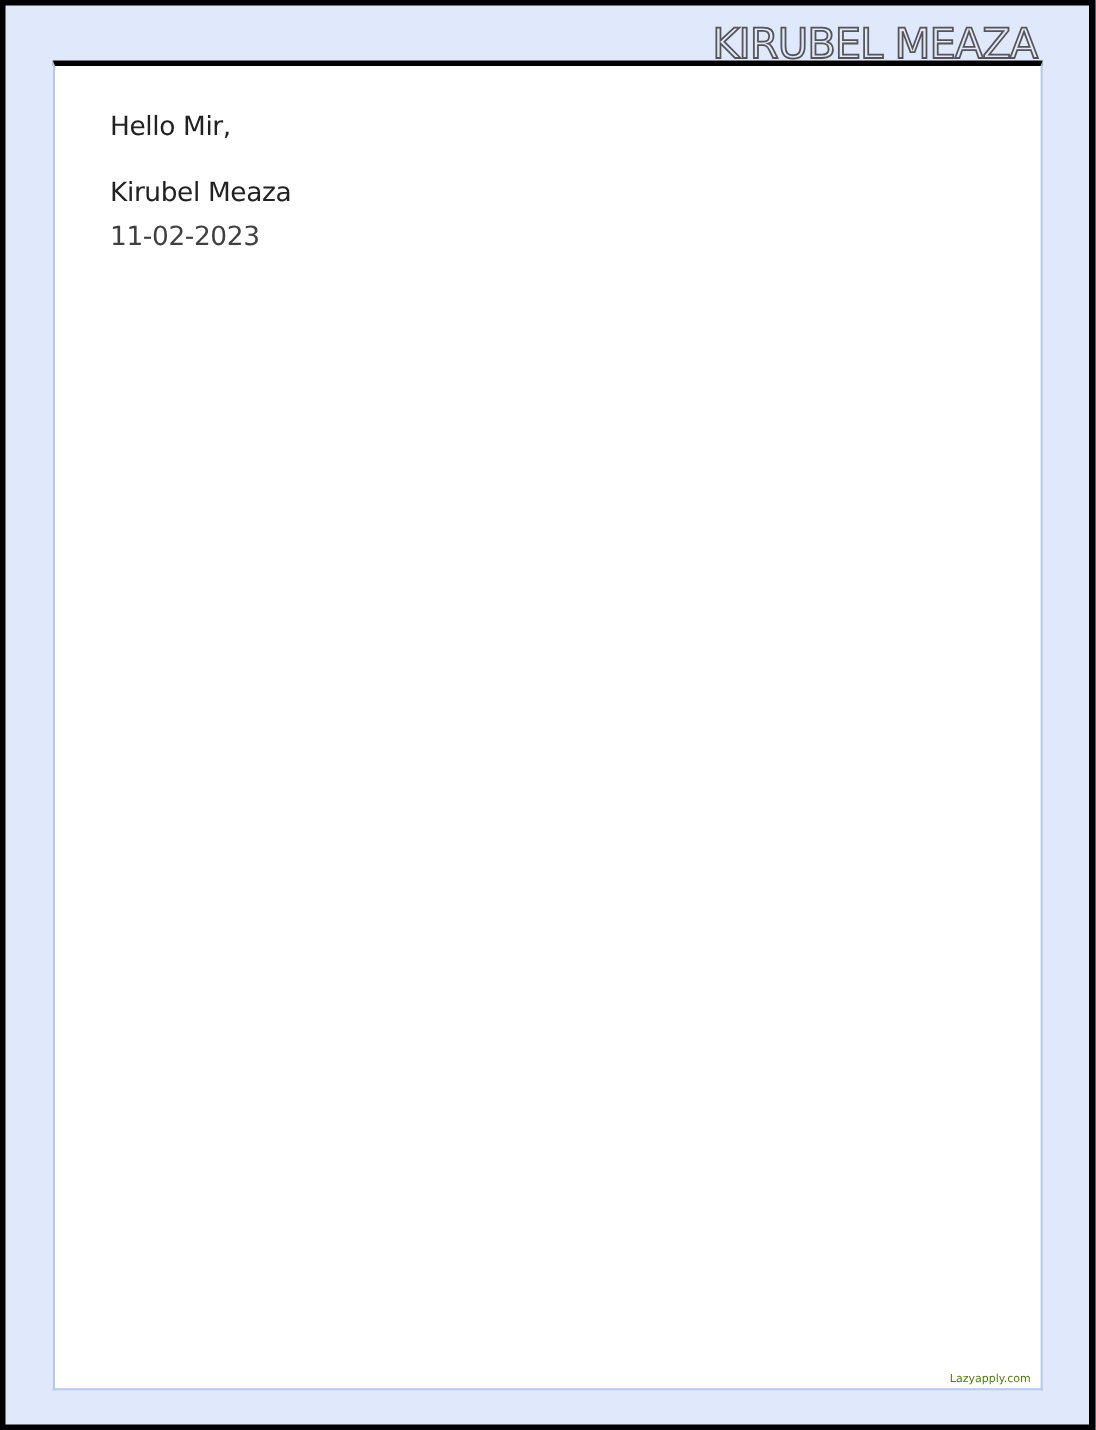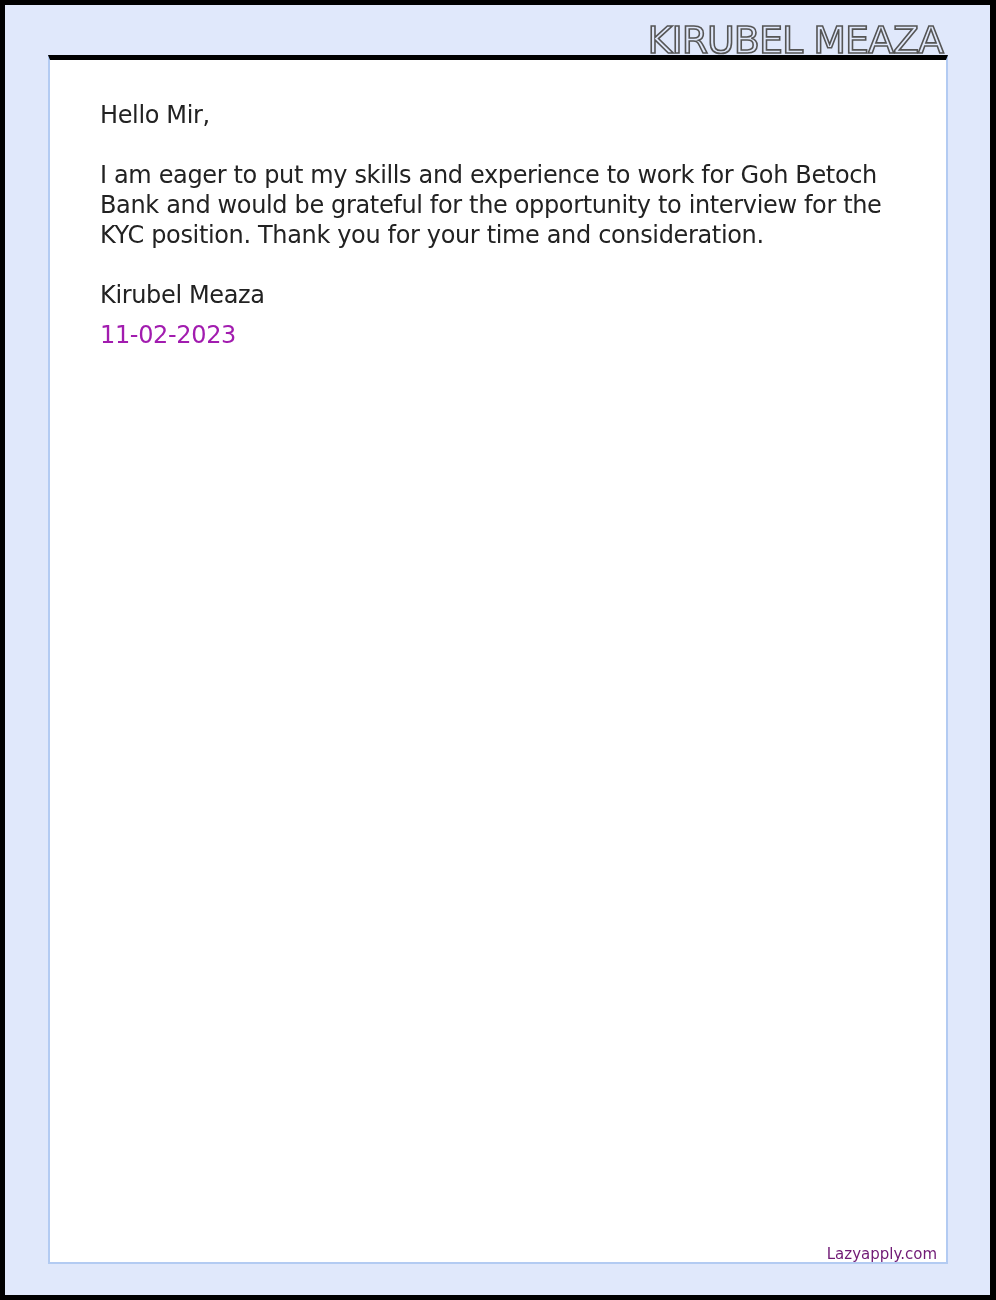--- a/index.html
+++ b/index.html
@@ -45,36 +45,35 @@
     left: 50px;
     top: 40px;
     width: 800px;
     font-size: 24px;
     line-height: 30px;
     color: #222;
     letter-spacing: -0.35px;
   }
   .letter p { margin: 0 0 30px 0; }
   .letter .sign-name { margin-bottom: 10px; }
-  .letter .date { color: #a21caf; margin: 0; }
+  .letter .date { color: #404040; margin: 0; }
   .footer-brand {
     position: absolute;
     right: 9px;
     bottom: 0px;
-    font-size: 15px;
-    color: #701a75;
+    font-size: 10px;
+    color: #4d7c0f;
     line-height: 16px;
   }
 </style>
 </head>
 <body>
 
 <div class="header-name">KIRUBEL MEAZA</div>
 
 <div class="page">
   <div class="letter">
     <p>Hello Mir,</p>
-    <p>I am eager to put my skills and experience to work for Goh Betoch Bank and would be grateful for the opportunity to interview for the KYC position. Thank you for your time and consideration.</p>
     <p class="sign-name">Kirubel Meaza</p>
     <p class="date">11-02-2023</p>
   </div>
   <div class="footer-brand">Lazyapply.com</div>
 </div>
 
 </body></html>

